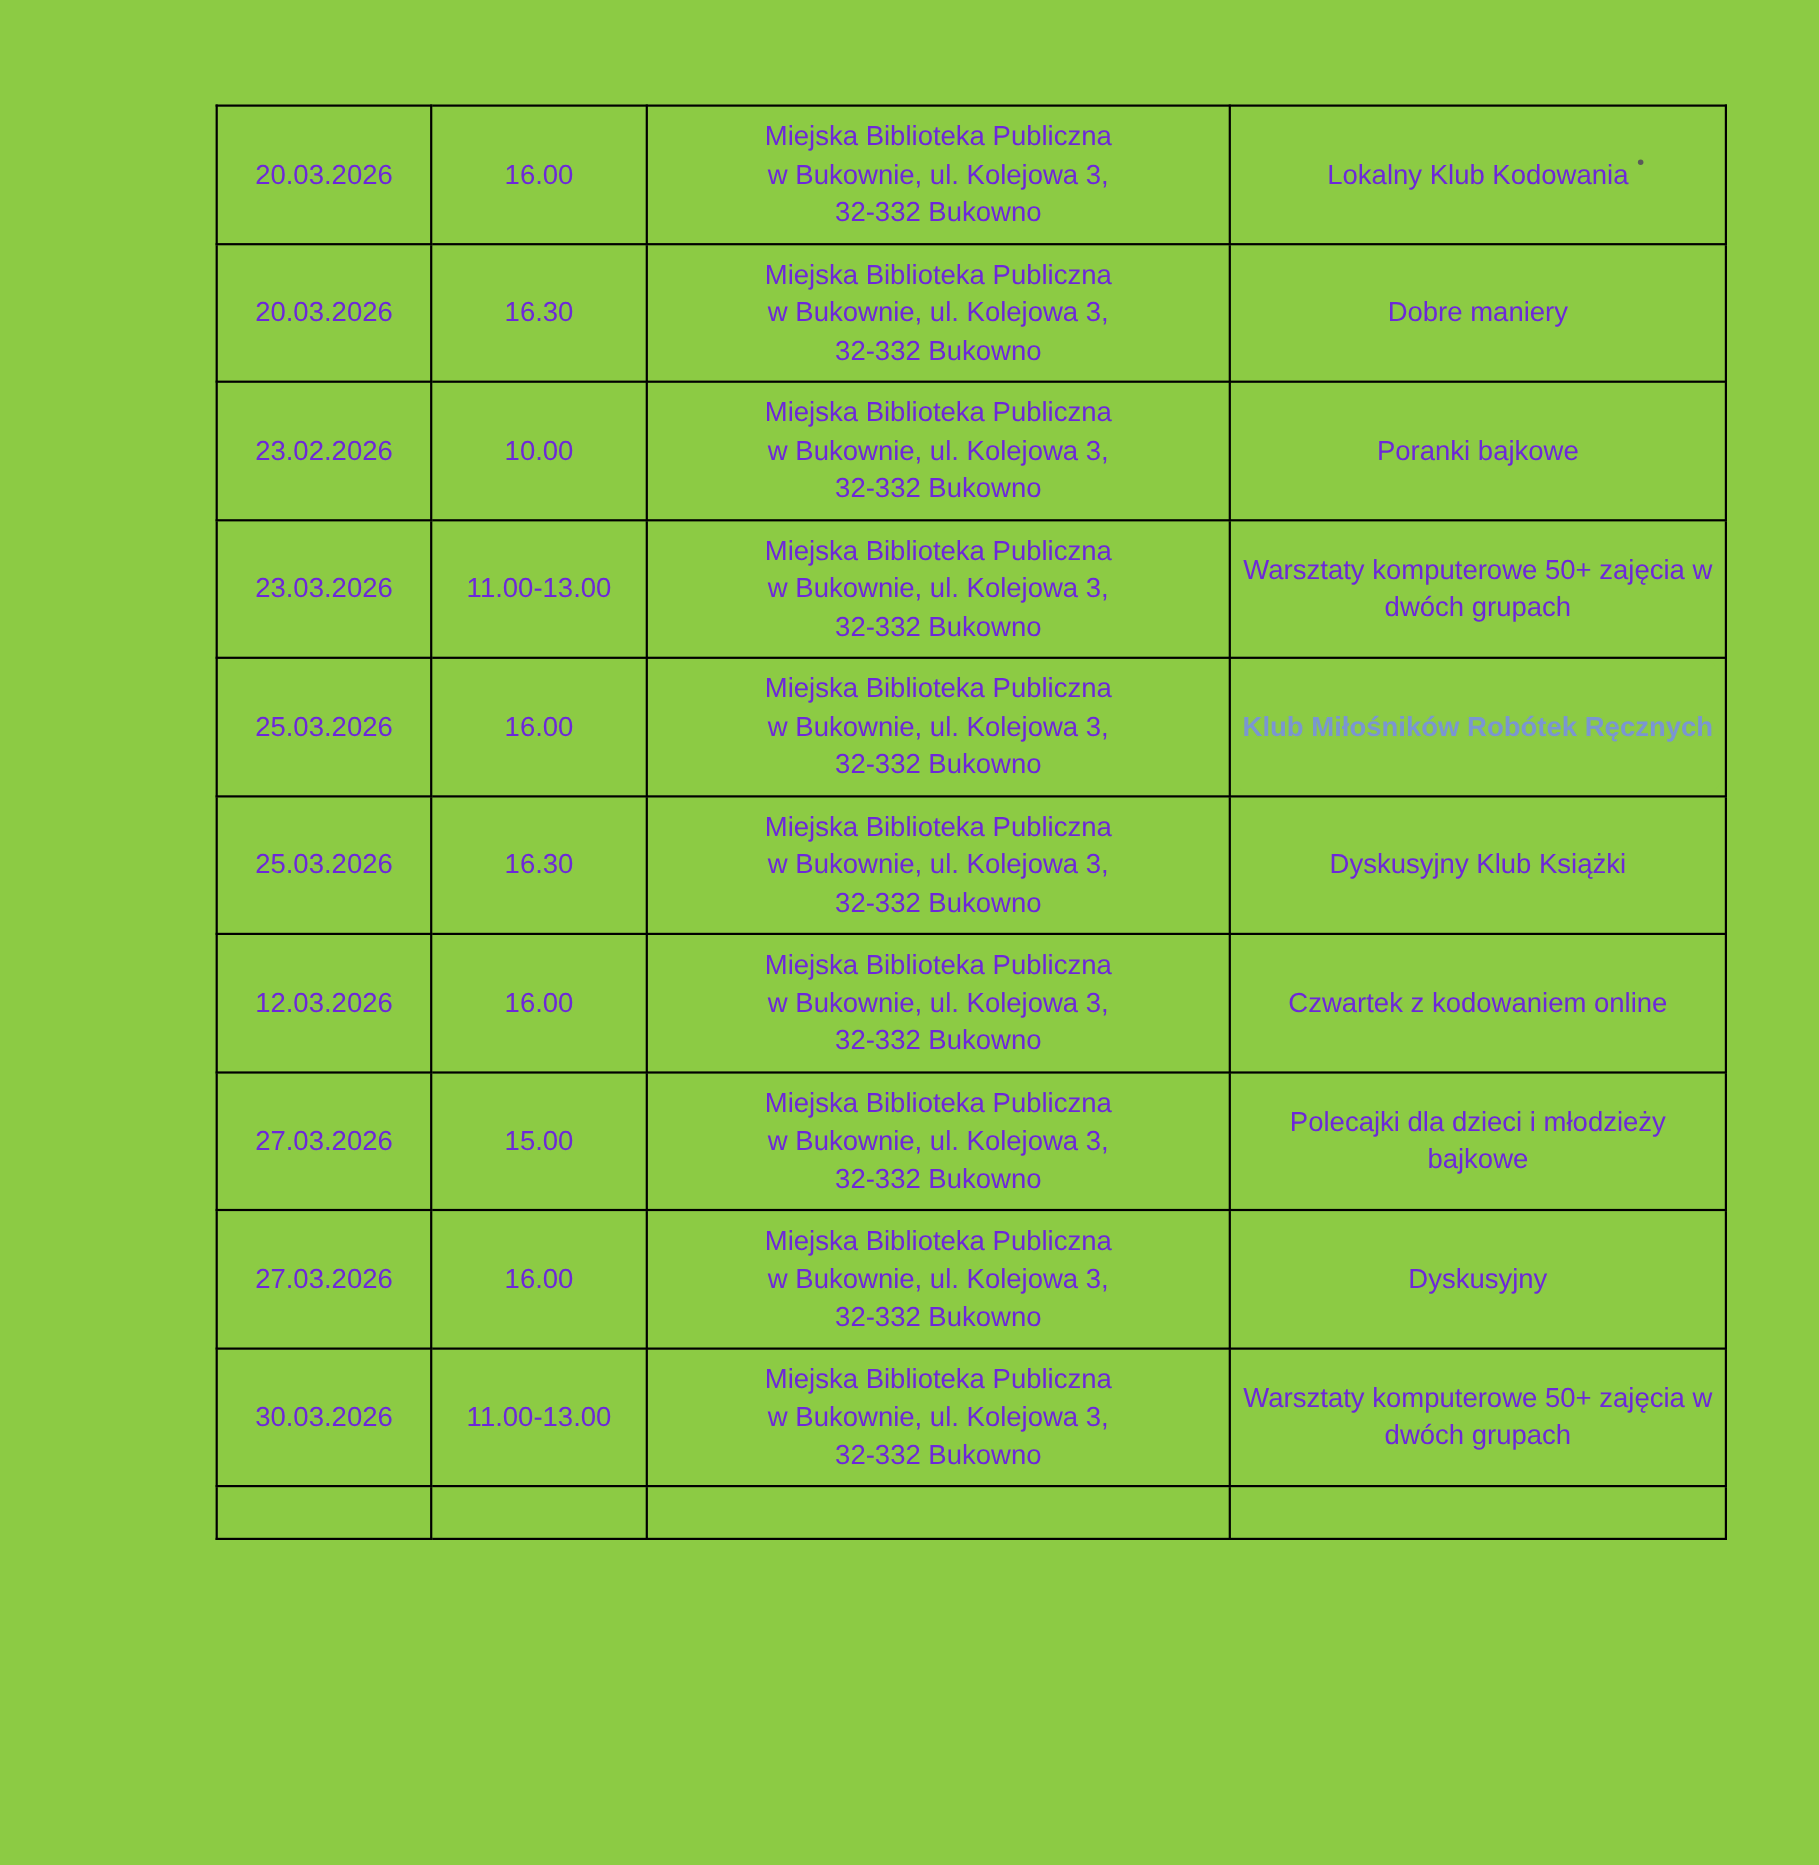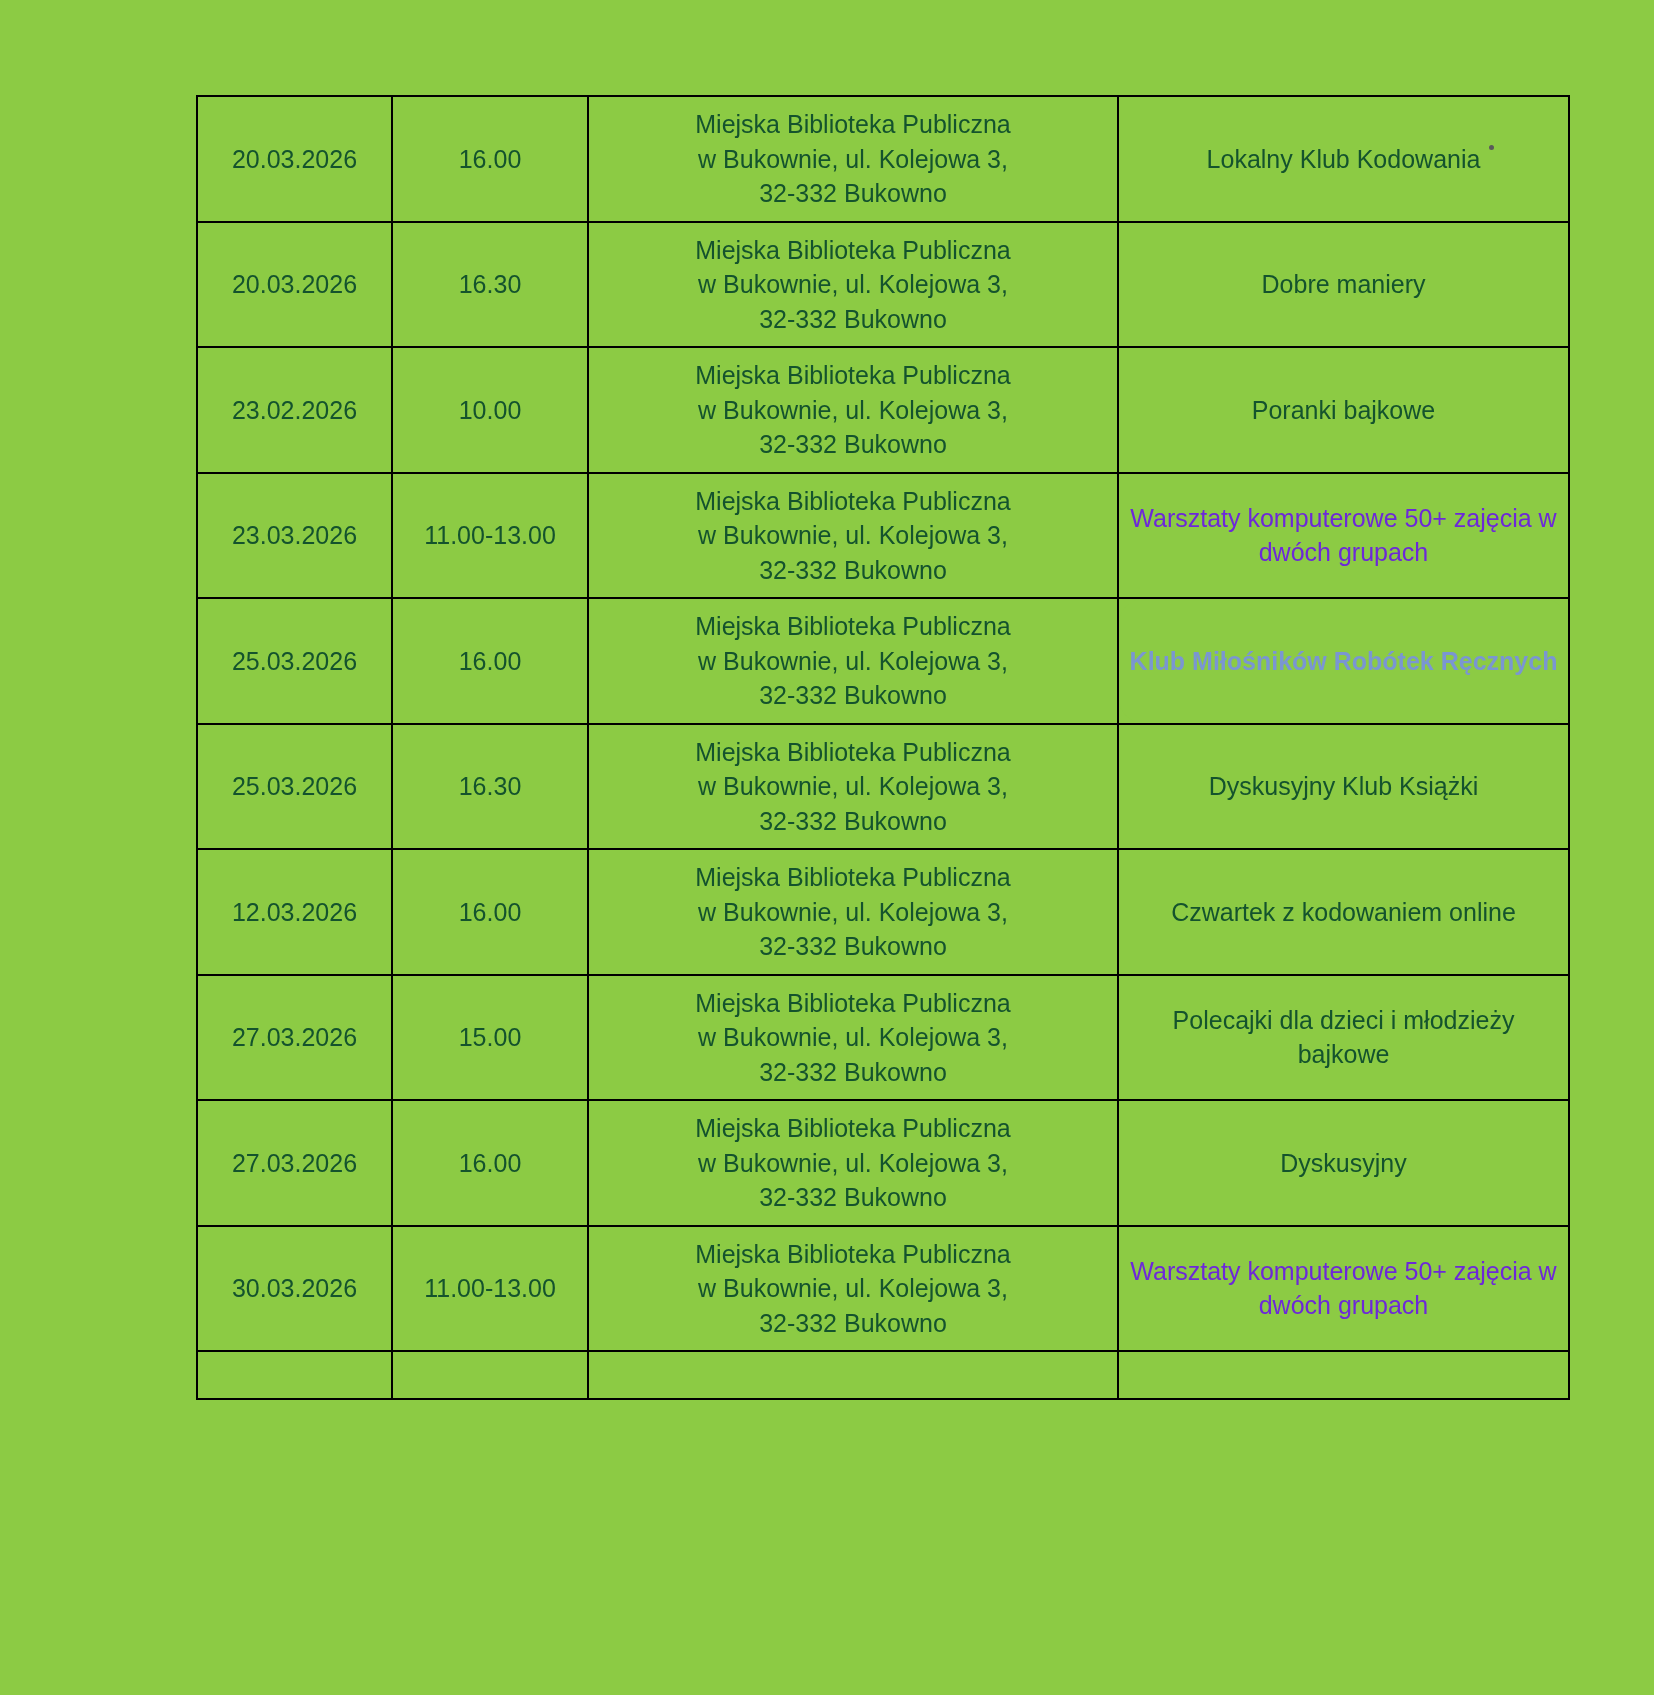--- a/index.html
+++ b/index.html
@@ -31,21 +31,21 @@
     width: 1372px;
     background: #8CCB44;
   }
   table.schedule td {
     border: 2px solid #000000;
     padding: 10px 6px;
     text-align: center;
     vertical-align: middle;
     font-size: 25px;
     line-height: 1.38;
-    color: #14532d;
+    color: #6d28d9;
     background: #8CCB44;
   }
   col.c-date { width: 195px; }
   col.c-time { width: 196px; }
   col.c-place { width: 530px; }
   col.c-event { width: 451px; }
 
   td.date-cell { font-size: 25.5px; }
   td.time-cell { font-size: 25.5px; }
   td.place-cell {

